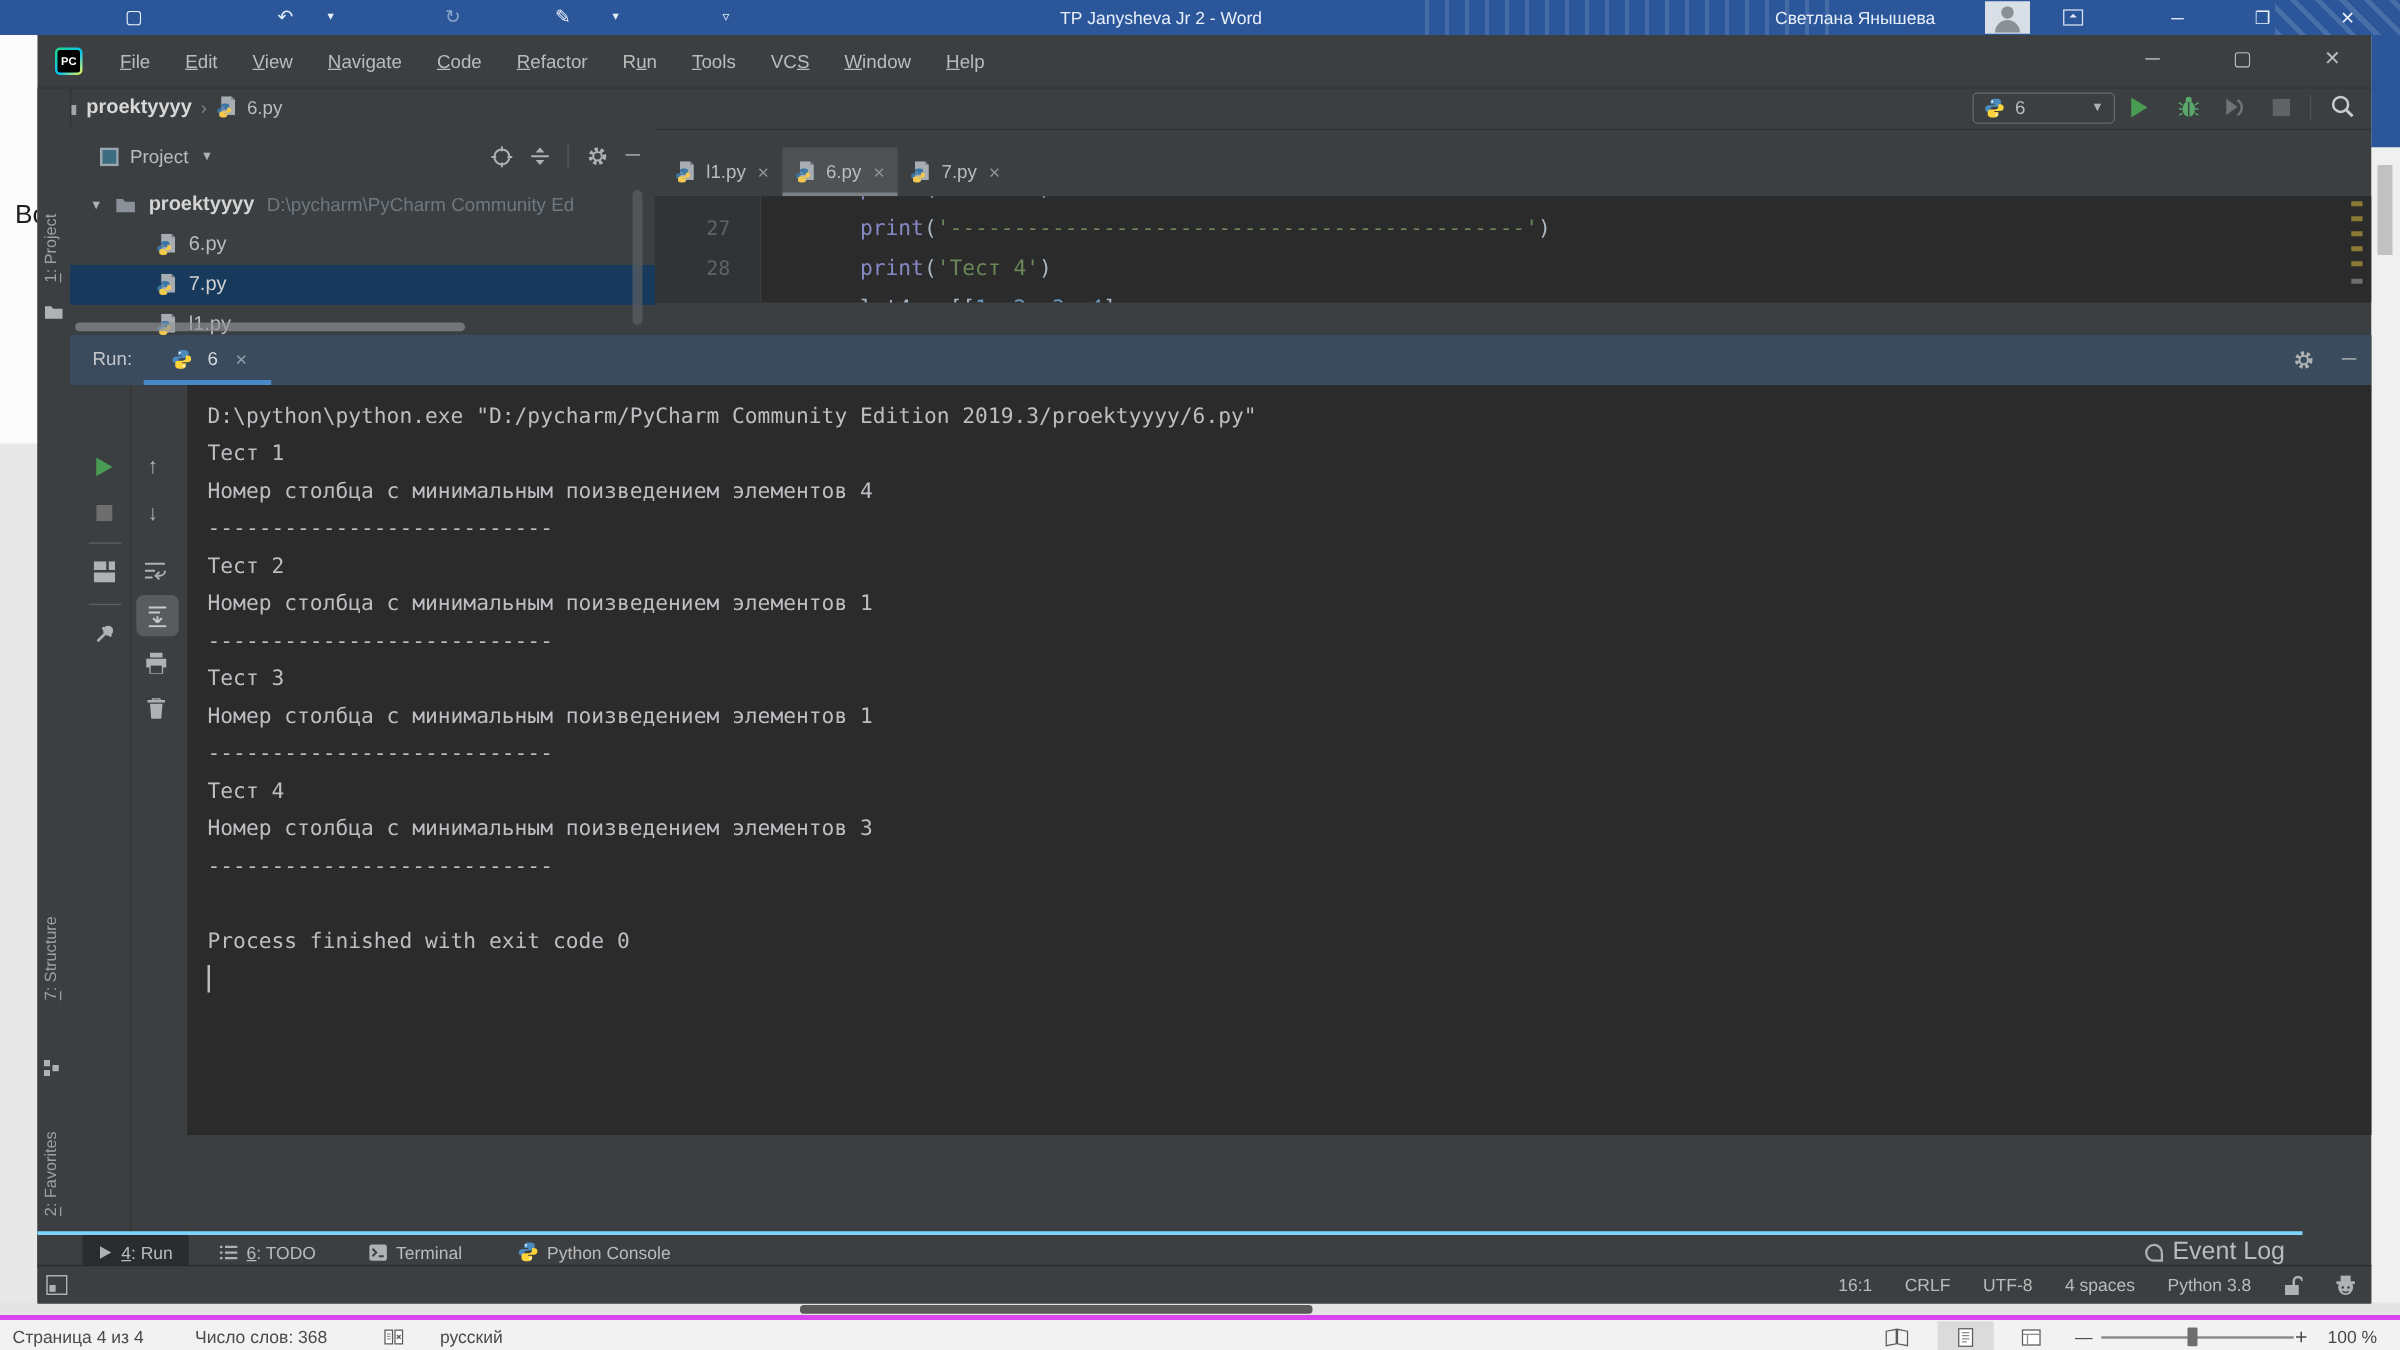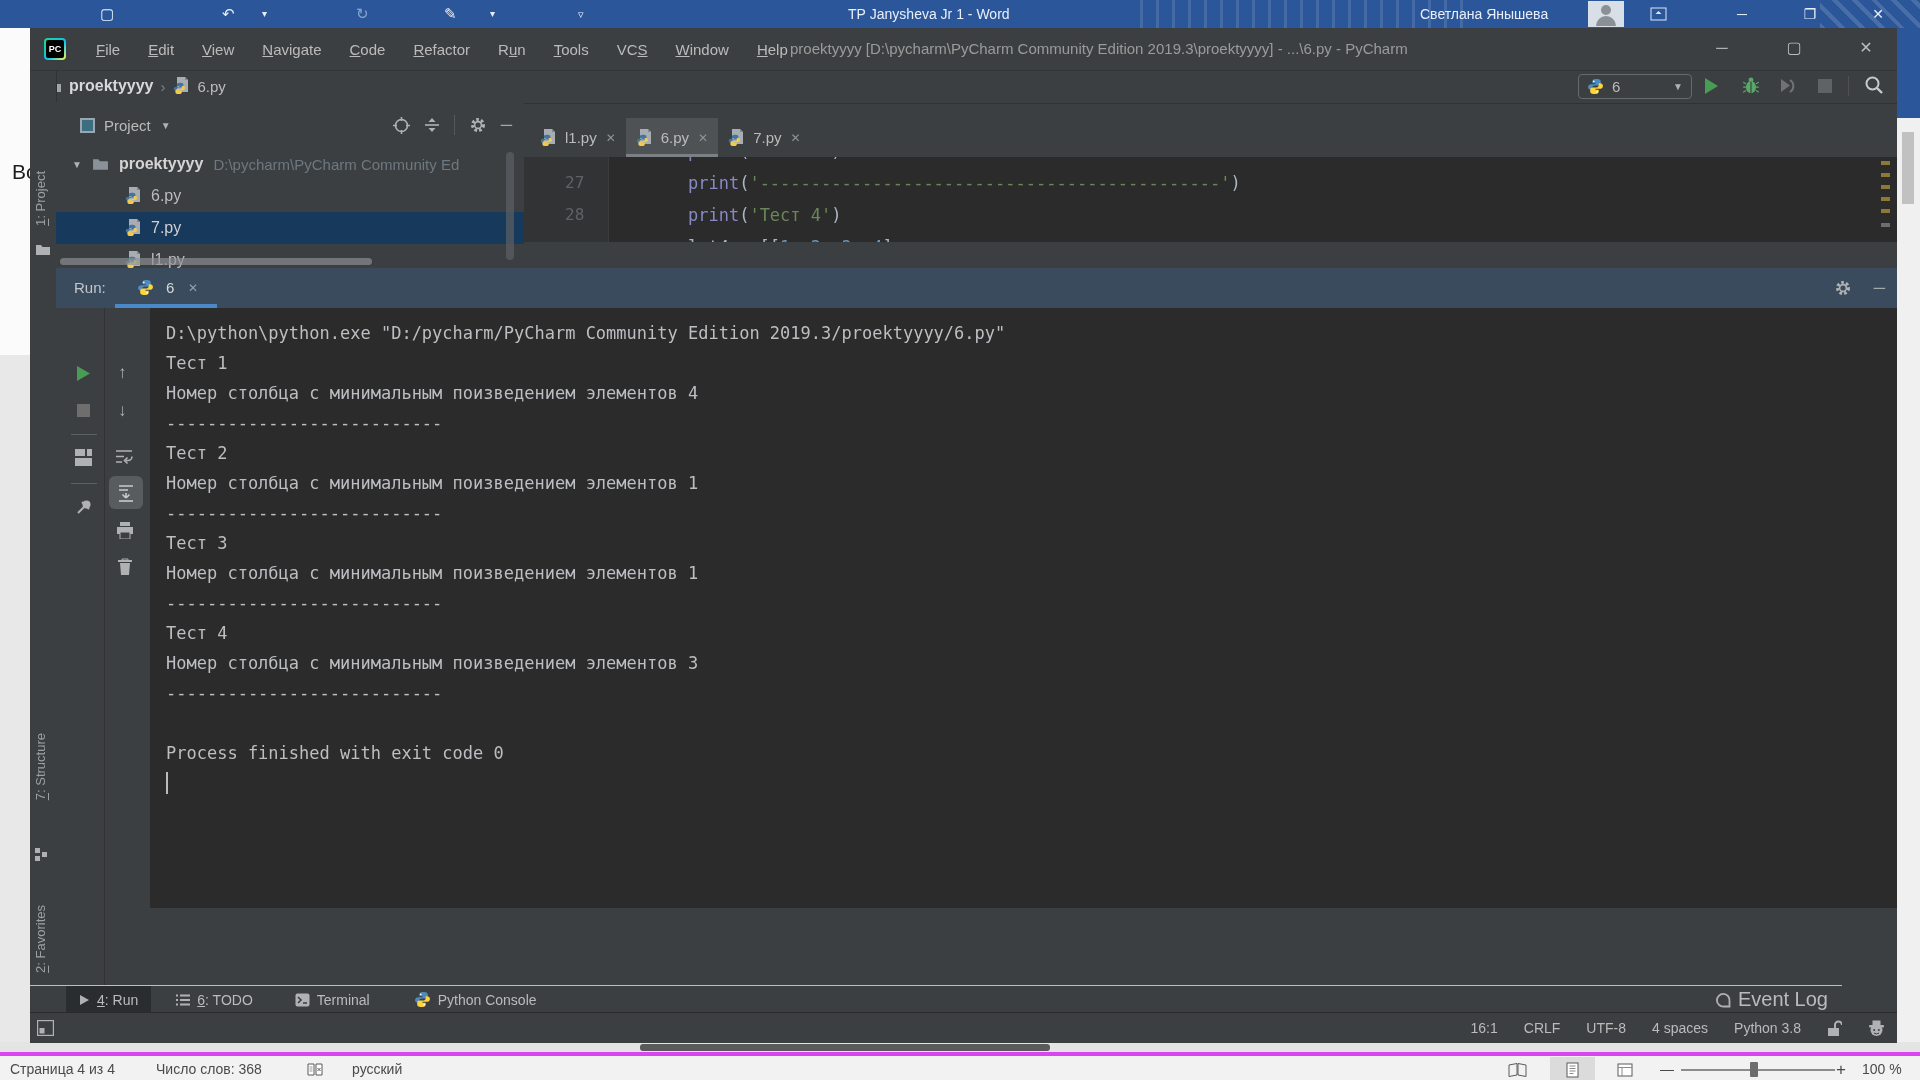--- a/index.html
+++ b/index.html
@@ -109,21 +109,21 @@
   .rt-ic{position:absolute;}
   .rt-sep{position:absolute;width:26px;height:1px;background:#5E6060;}
   #scrollend-box{position:absolute;left:53px;top:168px;width:34px;height:33px;background:#585C5E;border-radius:6px;}
   #console{position:absolute;left:94px;top:40px;right:0;bottom:0;background:#2B2B2B;
            padding:10px 0 0 16px;box-sizing:border-box;}
   .console-line{height:30px;line-height:30px;color:#BCBEC2;font-family:"DejaVu Sans Mono",monospace;
                 font-size:17px;white-space:pre;}
   #console-cursor{width:2px;height:22px;background:#BBBBBB;margin-top:4px;}
 
   
-  #bottombar{left:0;top:957px;width:1812px;height:27px;background:#3C3F41;border-top:1px solid #7dd3fc;
+  #bottombar{left:0;top:957px;width:1812px;height:27px;background:#3C3F41;border-top:3px solid #7dd3fc;
              display:flex;align-items:center;}
   .tb-item{display:flex;align-items:center;gap:7px;padding:0 13px;height:100%;font-size:14px;color:#BBBBBB;white-space:nowrap;}
   .tb-item.active{background:#2A2D2F;}
   #event-log{position:absolute;right:14px;top:0;height:27px;display:flex;align-items:center;gap:7px;font-size:20px;color:#BBBBBB;}
 
   
   #statusbar{left:0;top:984px;width:1867px;height:30px;background:#3C3F41;border-top:1px solid #2A2A2A;}
   #status-right{position:absolute;right:12px;top:0;height:30px;display:flex;align-items:center;gap:26px;
                 font-size:14px;color:#BBBBBB;}
 </style>
@@ -133,21 +133,21 @@
 <div class="abs" id="word-titlebar">
   <div class="abs wt-decor1"></div>
   <div class="abs wt-decor2"></div>
   <span class="abs qat" style="left:100px;">▢</span>
   <span class="abs qat" style="left:222px;">↶</span>
   <span class="abs qat" style="left:262px;font-size:10px;">▾</span>
   <span class="abs qat" style="left:356px;opacity:.5;">↻</span>
   <span class="abs qat" style="left:444px;">✎</span>
   <span class="abs qat" style="left:490px;font-size:10px;">▾</span>
   <span class="abs qat" style="left:578px;font-size:11px;">▿</span>
-  <span class="abs" id="word-title">ТР Janysheva Jr 1  -  Word</span>
+  <span class="abs" id="word-title">ТР Janysheva Jr 2  -  Word</span>
   <span class="abs" id="word-account">Светлана Янышева</span>
   <span class="abs" id="word-avatar">
       <span class="head"></span>
       <span class="body"></span>
     </span>
   <span class="abs" style="left:1650px;top:6px;">
     <svg width="17" height="16" viewBox="0 0 17 16">
         <rect x="1" y="2" width="15" height="12" fill="none" stroke="#DDE6F4"></rect>
         <path d="M8.5 5 l3 3 h-6 z" fill="#DDE6F4"></path>
       </svg>
@@ -217,21 +217,20 @@
         <span class="menu-item"><u>V</u>iew</span>
         <span class="menu-item"><u>N</u>avigate</span>
         <span class="menu-item"><u>C</u>ode</span>
         <span class="menu-item"><u>R</u>efactor</span>
         <span class="menu-item">R<u>u</u>n</span>
         <span class="menu-item"><u>T</u>ools</span>
         <span class="menu-item">VC<u>S</u></span>
         <span class="menu-item"><u>W</u>indow</span>
         <span class="menu-item"><u>H</u>elp</span>
       </div>
-    <span class="abs" id="pc-title">proektyyyy [D:\pycharm\PyCharm Community Edition 2019.3\proektyyyy] - ...\6.py - PyCharm</span>
     <span class="abs pc-winbtn" style="left:1669px;">─</span>
     <span class="abs pc-winbtn" style="left:1741px;">▢</span>
     <span class="abs pc-winbtn" style="left:1813px;">✕</span>
   </div>
 
   <div class="abs" id="pc-row2">
     <div id="breadcrumbs">
       <span>
         <svg width="16" height="13" viewBox="0 0 16 13">
             <path d="M1 2 h5 l1.5 2 H15 v8 H1 z" fill="#9FA5AB"></path>

